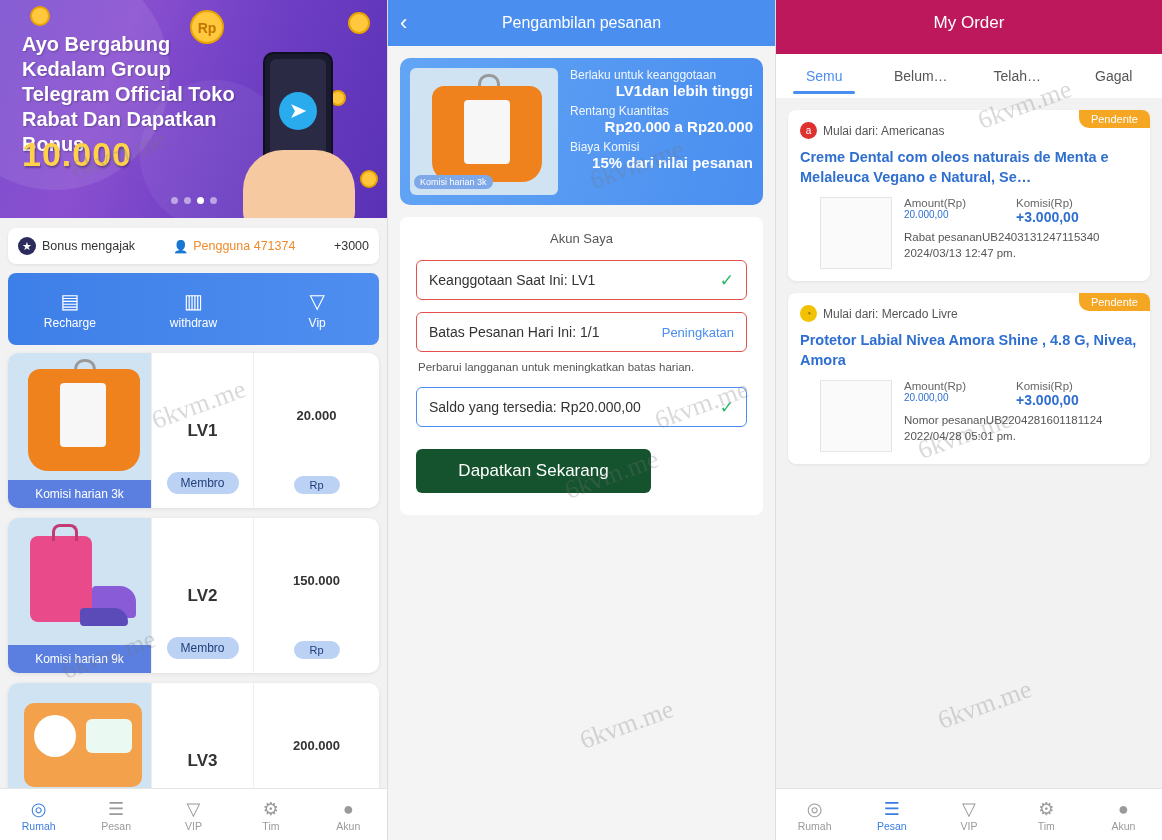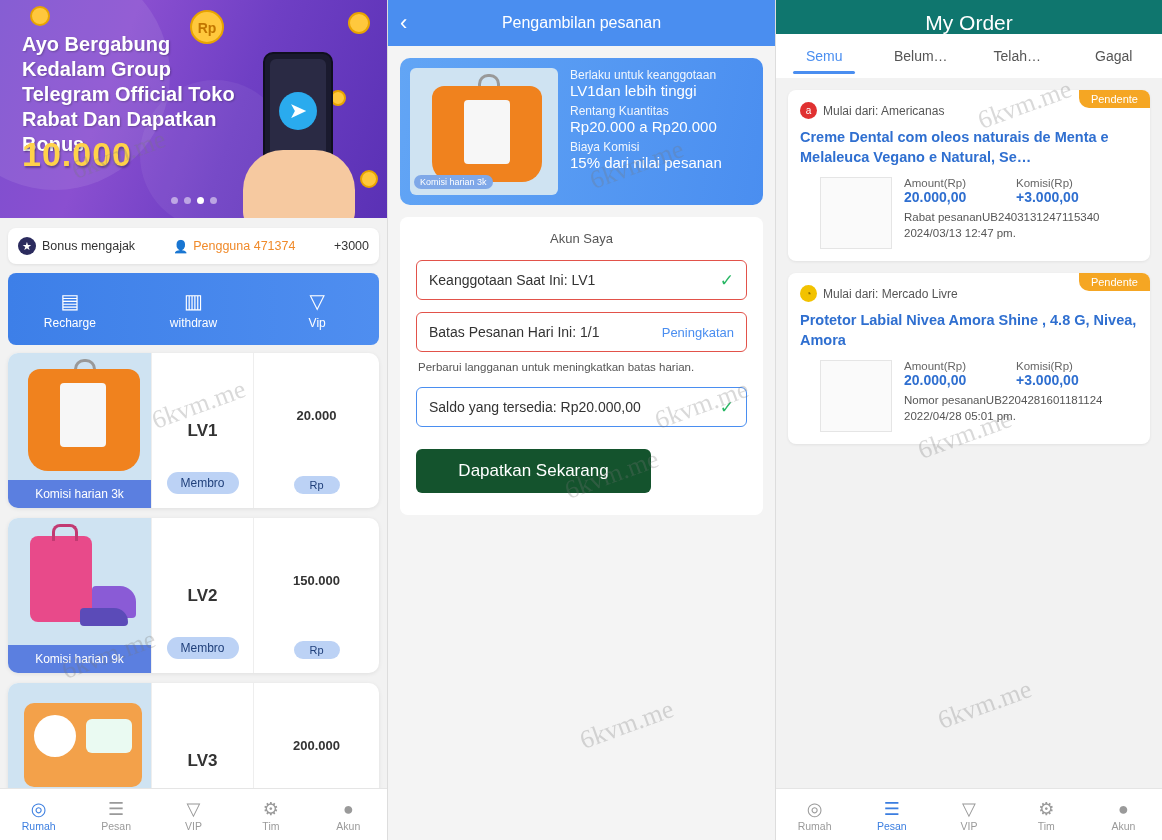--- a/index.html
+++ b/index.html
@@ -122,60 +122,60 @@
   .hdr2 .ttl { flex: 1; text-align: center; padding-right: 26px; }
   .promo {
     margin: 12px; height: 147px; border-radius: 10px; display: flex;
     background: linear-gradient(100deg, #62a5f5, #4a8ef0);
     padding: 10px; color: #fff; position: relative;
   }
   .promo-img { width: 148px; background: #cfe3f2; border-radius: 6px; position: relative; overflow: hidden; }
   .promo-img .cap { position: absolute; left: 4px; bottom: 6px; background: #7fa8e8; font-size: 9px; padding: 2px 6px; border-radius: 8px; color:#fff; }
   .promo-body { flex: 1; padding-left: 12px; font-size: 12px; line-height: 15px; }
   .promo-body .lbl { opacity: 0.92; }
-  .promo-body .val { font-size: 15px; font-weight: normal; margin-bottom: 6px; }
+  .promo-body .val { font-size: 15px; font-weight: bold; margin-bottom: 6px; text-align: right; }
   .acct {
     margin: 12px; background: #fff; border-radius: 8px; padding: 14px 16px 22px 16px;
   }
   .acct .title { text-align: center; font-size: 13px; color: #555; margin-bottom: 14px; }
   .fld {
     border: 1px solid #e2524a; border-radius: 6px; height: 40px; display: flex; align-items: center;
     padding: 0 12px; font-size: 14px; color: #333; margin-bottom: 12px;
   }
   .fld.blue { border-color: #4a8ef0; }
   .fld .sp { flex: 1; }
   .fld .chk { color: #29b765; font-size: 17px; }
   .fld .up { color: #4a8ef0; font-size: 13px; }
   .hint { font-size: 11.5px; color: #555; line-height: 15px; margin: -4px 0 12px 2px; }
   .cta {
     margin: 10px auto 0 auto; width: 235px; height: 44px; background: #14532d; color: #fff;
     border-radius: 6px; font-size: 17px; line-height: 44px; text-align: center; border: none;
   }
 
   
   .panel3 { width: 386px; height: 840px; position: relative; background: #f2f2f2; overflow: hidden; }
-  .hdr3 { height: 34px; background: #0f766e; color: #fff; font-size: 21px; text-align: center; line-height: 46px; }
+  .hdr3 { height: 54px; background: #be185d; color: #fff; font-size: 17px; text-align: center; line-height: 46px; }
   .tabs3 { height: 44px; background: #fff; display: flex; align-items: center; }
   .tab3 { flex: 1; text-align: center; font-size: 14px; color: #555; position: relative; line-height: 44px; overflow: hidden; white-space: nowrap; }
   .tab3.on { color: #4a8ef0; }
   .tab3.on:after { content: ""; position: absolute; left: 18%; right: 18%; bottom: 4px; height: 3px; background: #4a8ef0; border-radius: 2px; }
   .ordcard { margin: 12px; background: #fff; border-radius: 8px; padding: 12px; position: relative; box-shadow: 0 1px 3px rgba(0,0,0,0.07); }
   .badge { position: absolute; right: 0; top: 0; background: #f5a623; color: #fff; font-size: 11px; padding: 3px 12px; border-radius: 0 8px 0 10px; }
   .src { display: flex; align-items: center; font-size: 12px; color: #555; margin-bottom: 8px; }
   .src .logo { width: 17px; height: 17px; border-radius: 50%; margin-right: 6px; font-size: 10px; line-height: 17px; text-align: center; color: #fff; }
   .logo.red { background: #e03131; }
   .logo.yel { background: #f2c200; color: #8a6d00; }
   .ptitle { font-size: 14.5px; color: #2f6fd0; line-height: 20px; font-weight: bold; margin-bottom: 10px; }
   .orow { display: flex; padding-left: 20px; }
   .othumb { width: 72px; height: 72px; border: 1px solid #e5e5e5; background: #fafafa; }
   .oinfo { flex: 1; padding-left: 12px; font-size: 12px; color: #555; }
   .oamt { display: flex; margin-bottom: 4px; }
   .oamt .c1 { width: 112px; }
   .oamt .lab { font-size: 11.5px; color: #666; }
-  .oamt .v1 { font-size: 14px; color: #2f6fd0; font-weight: bold; }
+  .oamt .v1 { font-size: 10px; color: #2f6fd0; font-weight: normal; }
   .oamt .v2 { font-size: 14px; color: #2f6fd0; font-weight: bold; }
   .onum { font-size: 11.5px; color: #555; line-height: 16px; }
 
   
   .botnav {
     position: absolute; left: 0; right: 0; bottom: 0; height: 52px; background: #fff;
     display: flex; align-items: center; border-top: 1px solid #e5e5e5;
   }
   .nav-item { flex: 1; text-align: center; font-size: 10.5px; color: #9a9a9a; }
   .nav-item .sym { display: block; font-size: 18px; line-height: 22px; }

